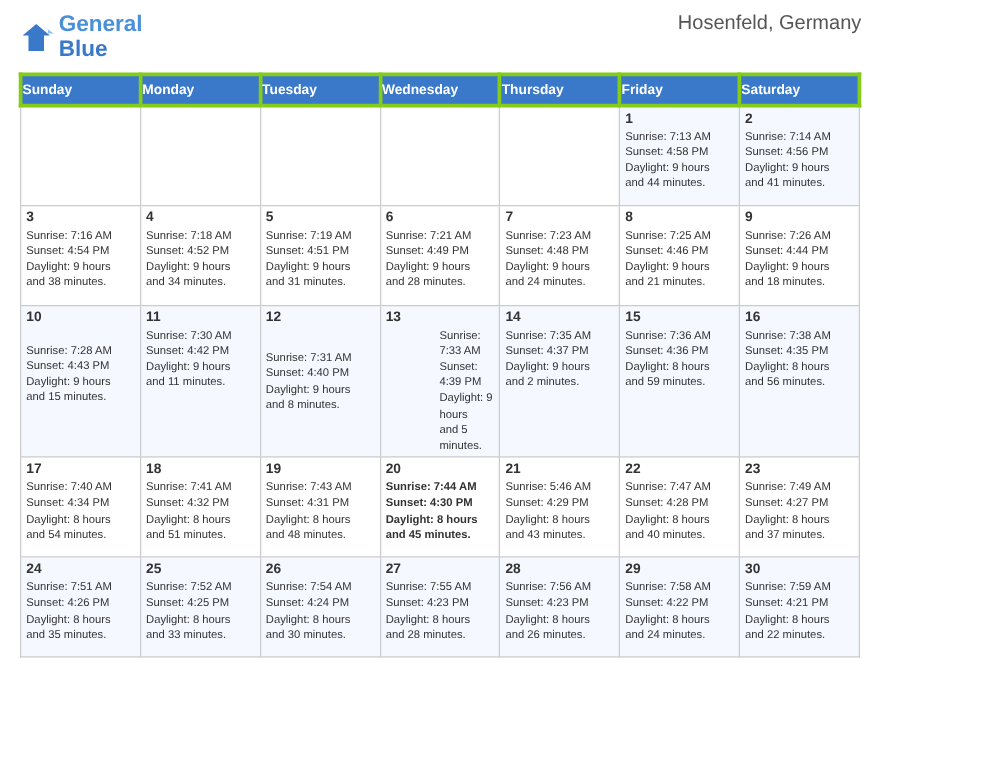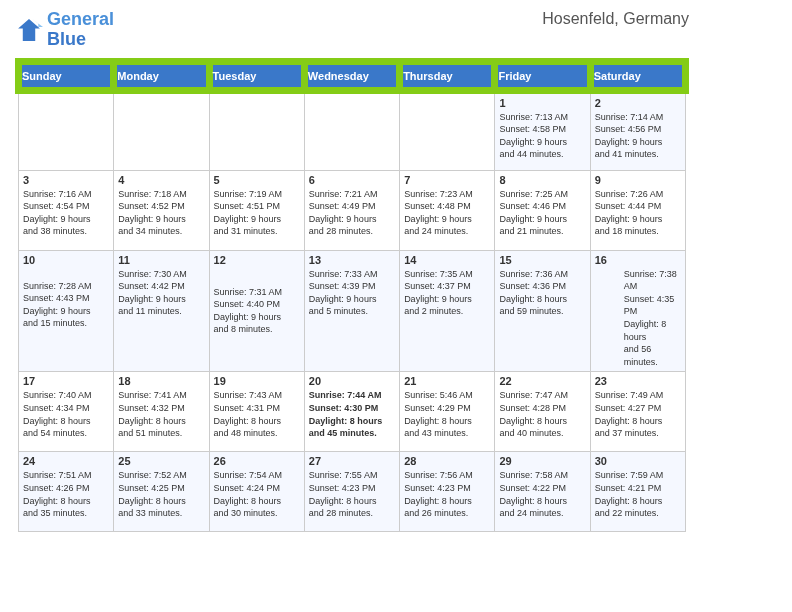--- a/index.html
+++ b/index.html
@@ -55,21 +55,21 @@
       border-collapse: collapse;
       table-layout: fixed;
     }
     thead th {
       background-color: #3a78c9;
       color: #fff;
       font-size: 11px;
       font-weight: bold;
       padding: 5px 0;
       text-align: left;
-      border: 7px solid #84cc16;
+      border: 3px solid #84cc16;
       margin-left: 20px;
     }
     tbody td {
       vertical-align: top;
       border: 1px solid #ccc;
       padding: 3px 4px;
       font-size: 9.5px;
       color: #333;
       height: 80px;
       background: #fff;
@@ -217,42 +217,42 @@
           </td>
           <td>
             <span class="day-num">12</span>
             <div class="day-info" style="white-space: pre-line; margin-top: 20px;">Sunrise: 7:31 AM
 Sunset: 4:40 PM
 Daylight: 9 hours
 and 8 minutes.</div>
           </td>
           <td>
             <span class="day-num">13</span>
-            <div class="day-info" style="white-space: pre-line;">Sunrise: 7:33 AM
+            <div class="day-info" style="white-space: pre-line; margin-left: 43px;">Sunrise: 7:33 AM
 Sunset: 4:39 PM
 Daylight: 9 hours
 and 5 minutes.</div>
           </td>
           <td>
             <span class="day-num">14</span>
             <div class="day-info" style="white-space: pre-line;">Sunrise: 7:35 AM
 Sunset: 4:37 PM
 Daylight: 9 hours
 and 2 minutes.</div>
           </td>
           <td>
             <span class="day-num">15</span>
             <div class="day-info" style="white-space: pre-line;">Sunrise: 7:36 AM
 Sunset: 4:36 PM
 Daylight: 8 hours
 and 59 minutes.</div>
           </td>
           <td>
             <span class="day-num">16</span>
-            <div class="day-info" style="white-space: pre-line; margin-left: 29px;">Sunrise: 7:38 AM
+            <div class="day-info" style="white-space: pre-line;">Sunrise: 7:38 AM
 Sunset: 4:35 PM
 Daylight: 8 hours
 and 56 minutes.</div>
           </td>
         </tr>
         <tr>
           <td>
             <span class="day-num">17</span>
             <div class="day-info" style="white-space: pre-line;">Sunrise: 7:40 AM
 Sunset: 4:34 PM

